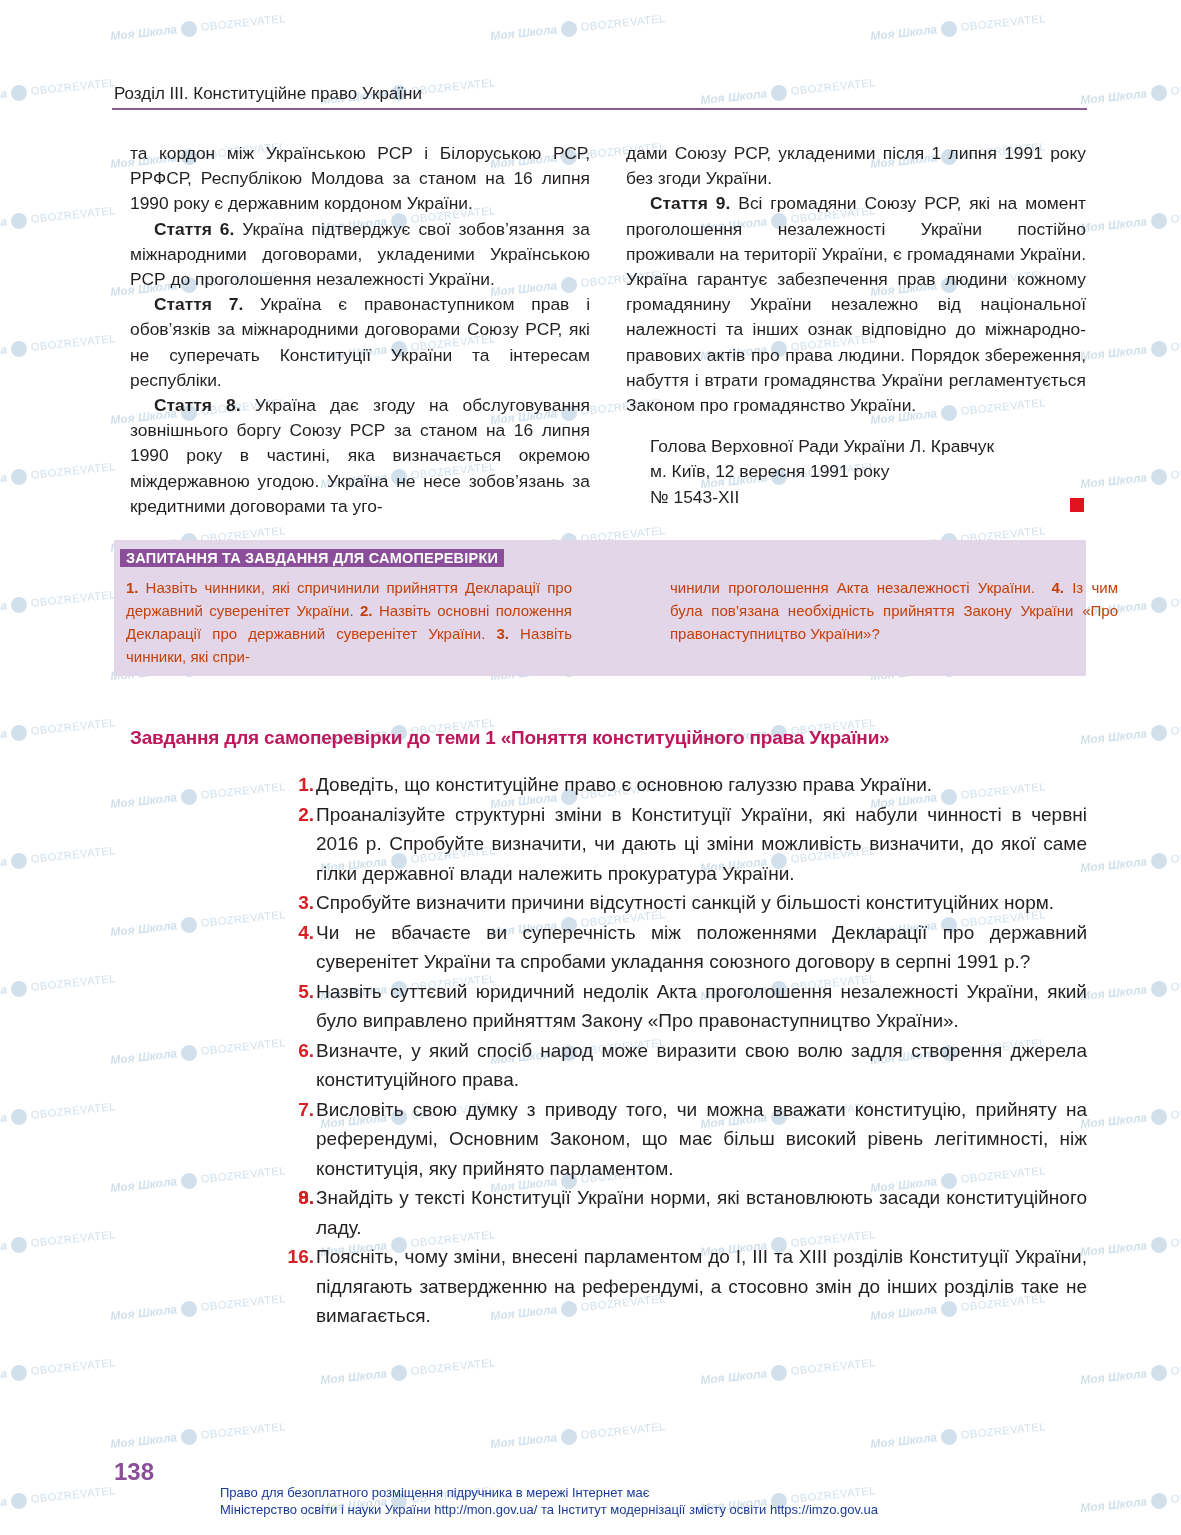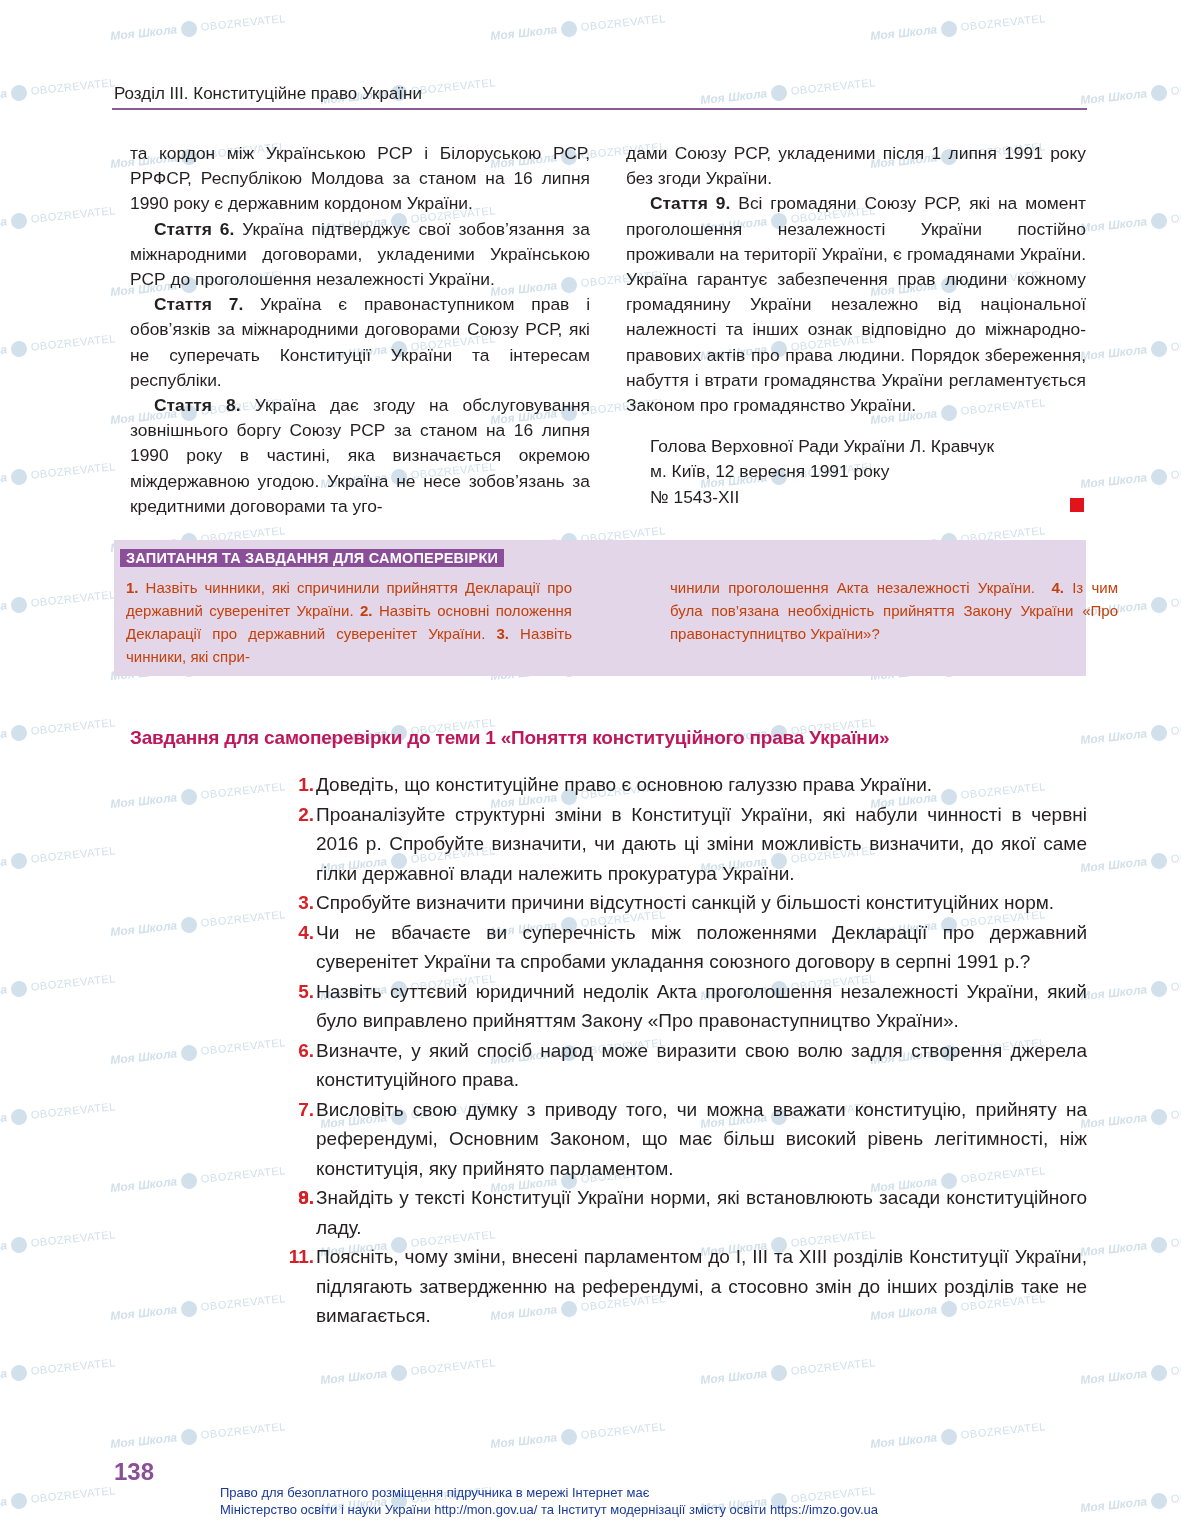--- a/index.html
+++ b/index.html
@@ -196,20 +196,20 @@
 <ol class="task-list" id="task-list">
     <li class="task-item"><span class="task-num">1.</span><span>Доведіть, що конституційне право є основною галуззю права України.</span></li>
     <li class="task-item"><span class="task-num">2.</span><span>Проаналізуйте структурні зміни в Конституції України, які набули чинності в червні 2016 р. Спробуйте визначити, чи дають ці зміни можливість визначити, до якої саме гілки державної влади належить прокуратура України.</span></li>
     <li class="task-item"><span class="task-num">3.</span><span>Спробуйте визначити причини відсутності санкцій у більшості конституційних норм.</span></li>
     <li class="task-item"><span class="task-num">4.</span><span>Чи не вбачаєте ви суперечність між положеннями Декларації про державний суверенітет України та спробами укладання союзного договору в серпні 1991 р.?</span></li>
     <li class="task-item"><span class="task-num">5.</span><span>Назвіть суттєвий юридичний недолік Акта проголошення незалежності України, який було виправлено прийняттям Закону «Про правонаступництво України».</span></li>
     <li class="task-item"><span class="task-num">6.</span><span>Визначте, у який спосіб народ може виразити свою волю задля створення джерела конституційного права.</span></li>
     <li class="task-item"><span class="task-num">7.</span><span>Висловіть свою думку з приводу того, чи можна вважати конституцію, прийняту на референдумі, Основним Законом, що має більш високий рівень легітимності, ніж конституція, яку прийнято парламентом.</span></li>
     <li class="task-item"><span class="task-num">8.</span></li>
     <li class="task-item"><span class="task-num">9.</span><span>Знайдіть у тексті Конституції України норми, які встановлюють засади конституційного ладу.</span></li>
-    <li class="task-item"><span class="task-num">11.</span><span>Поясніть, чому зміни, внесені парламентом до І, ІІІ та ХІІІ розділів Конституції України, підлягають затвердженню на референдумі, а стосовно змін до інших розділів таке не вимагається.</span></li>
+    <li class="task-item"><span class="task-num">16.</span><span>Поясніть, чому зміни, внесені парламентом до І, ІІІ та ХІІІ розділів Конституції України, підлягають затвердженню на референдумі, а стосовно змін до інших розділів таке не вимагається.</span></li>
   </ol>
 
 <div class="page-num">138</div>
 <div class="footer">
   <div>Право для безоплатного розміщення підручника в мережі Інтернет має</div>
   <div>Міністерство освіти і науки України http://mon.gov.ua/ та Інститут модернізації змісту освіти https://imzo.gov.ua</div>
 </div>
 
 </body></html>

